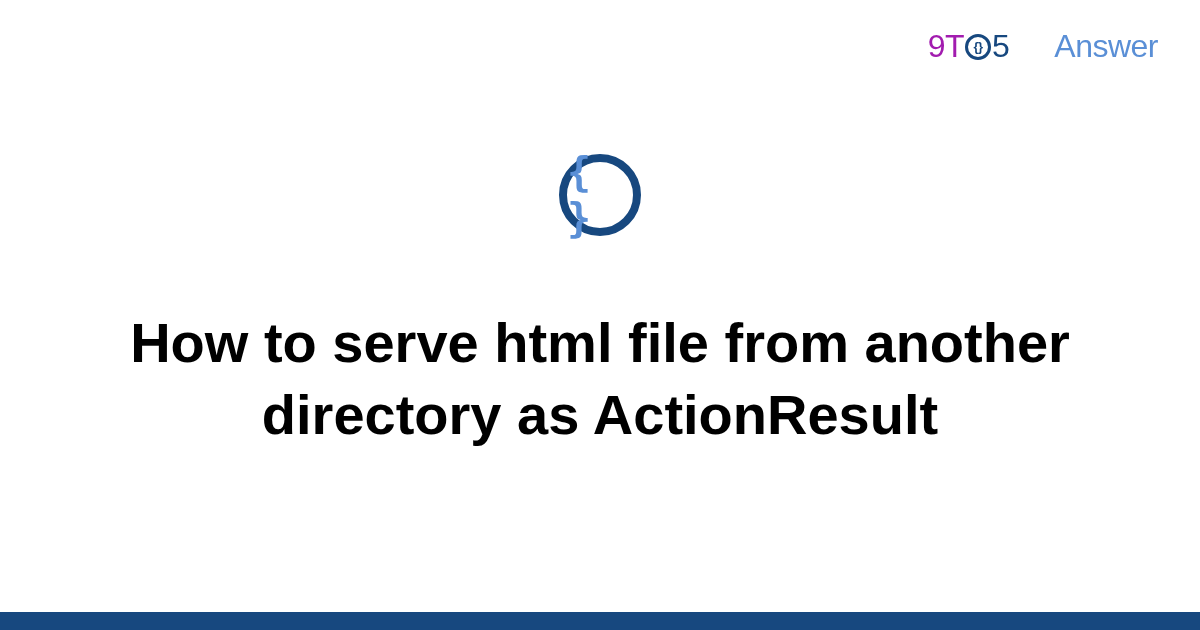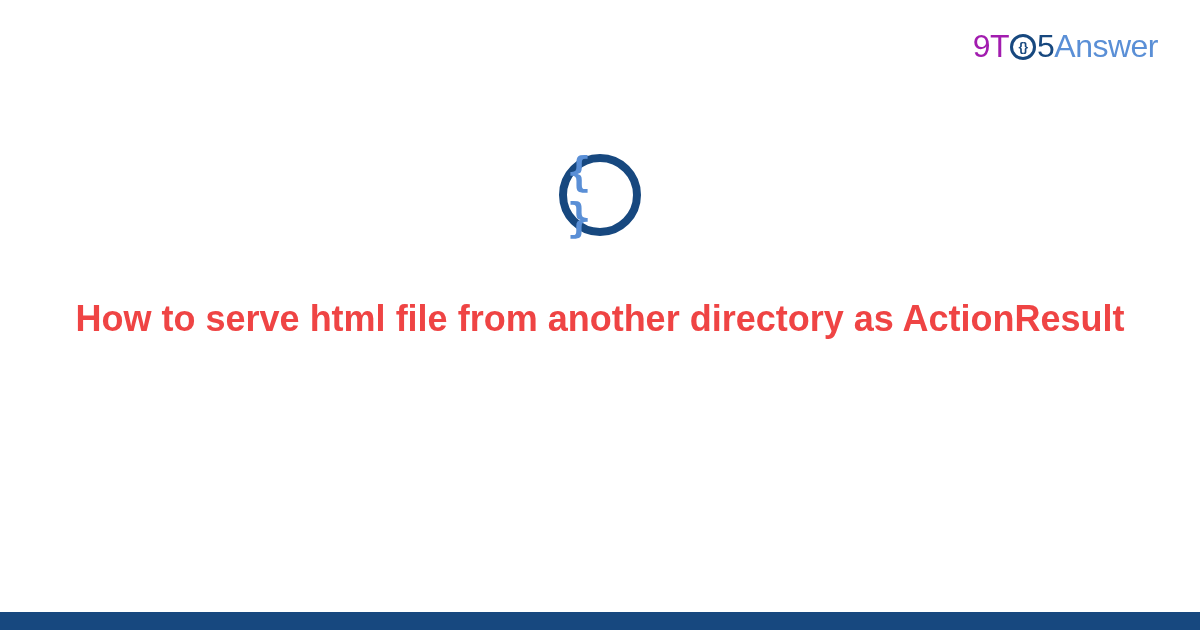--- a/index.html
+++ b/index.html
@@ -43,20 +43,21 @@
       position: relative;
       top: -2px;
     }
     .logo-5 {
       color: #17487f;
       font-weight: 500;
     }
     .logo-answer {
       color: #5a8fd6;
       font-weight: 400;
+      margin-left: 45px;
     }
     .center-icon {
       position: absolute;
       top: 154px;
       left: 50%;
       transform: translateX(-50%);
       width: 82px;
       height: 82px;
       border: 8px solid #17487f;
       border-radius: 50%;
@@ -66,28 +67,28 @@
     }
     .braces {
       color: #5a8fd6;
       font-size: 40px;
       font-weight: 700;
       letter-spacing: 4px;
       font-family: "Consolas", "Monaco", monospace;
     }
     .title {
       position: absolute;
-      top: 296px;
+      top: 307px;
       left: 50%;
       transform: translateX(-50%);
       width: 90%;
       text-align: center;
-      font-size: 36px;
+      font-size: 56px;
       font-weight: 700;
-      color: #ef4444;
+      color: #000000;
       line-height: 1.28;
     }
     .footer-bar {
       position: absolute;
       bottom: 0;
       left: 0;
       width: 100%;
       height: 18px;
       background: #17487f;
     }

